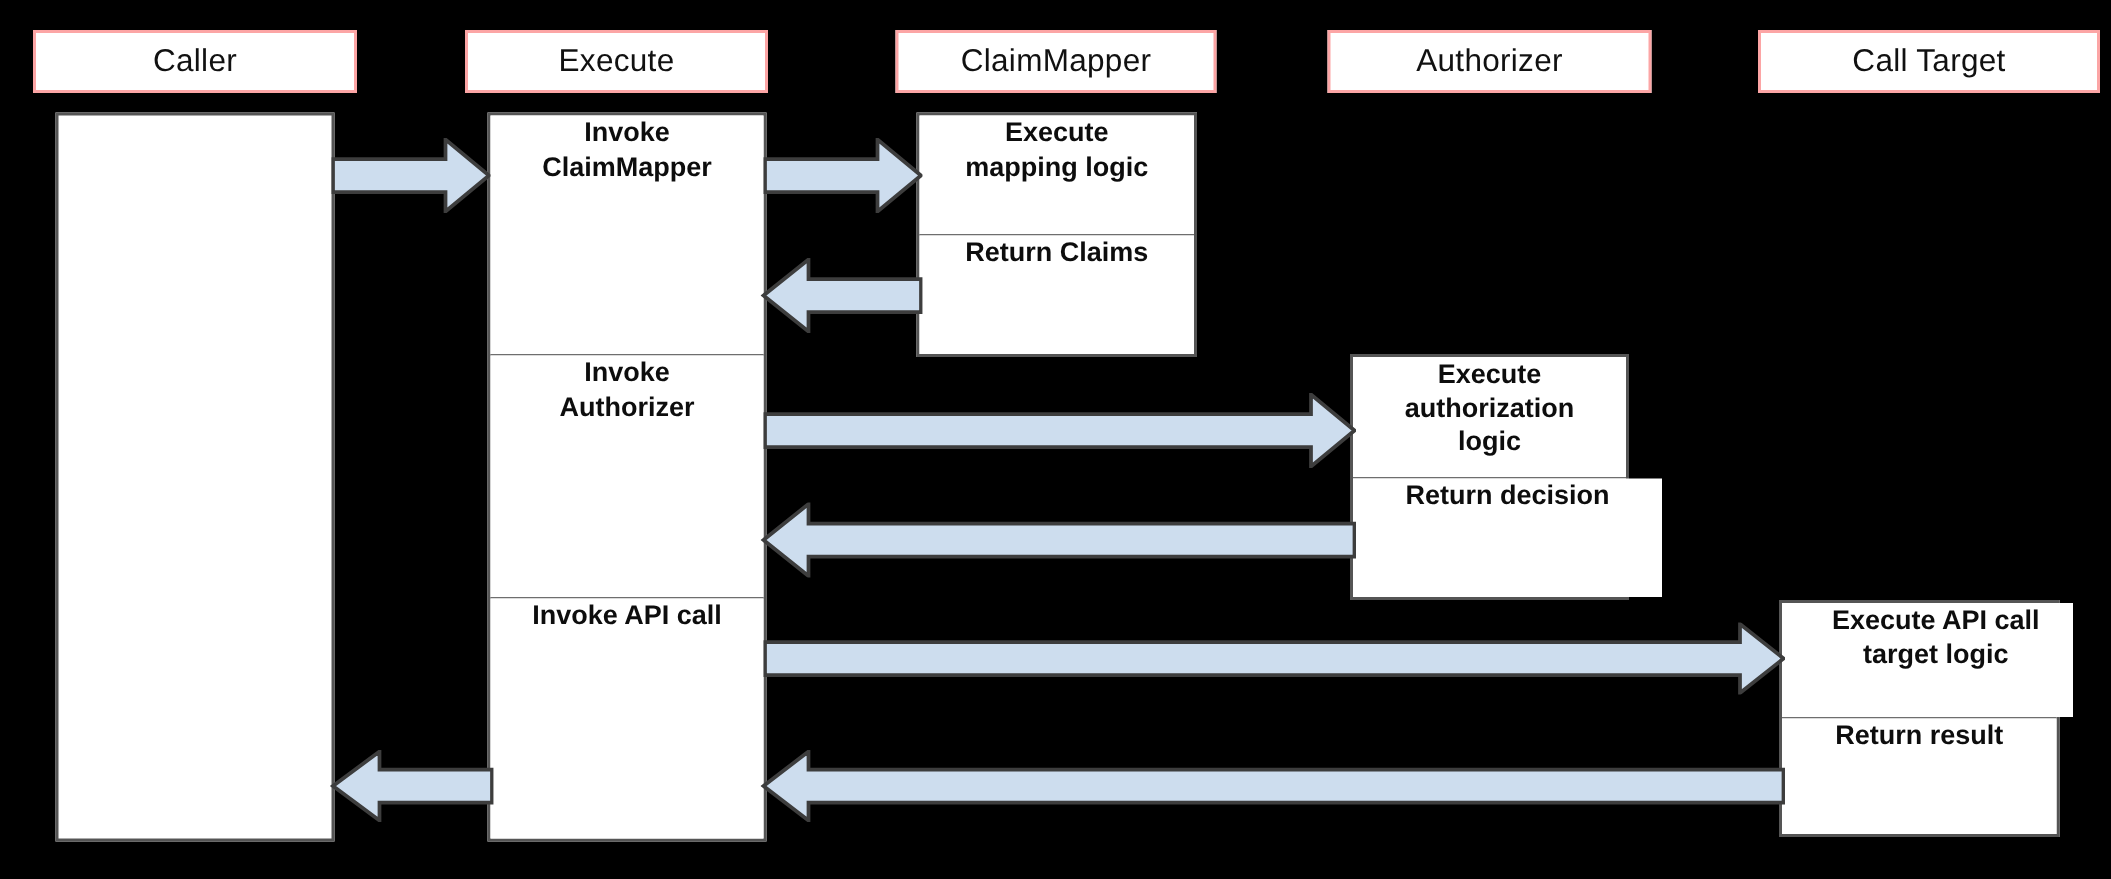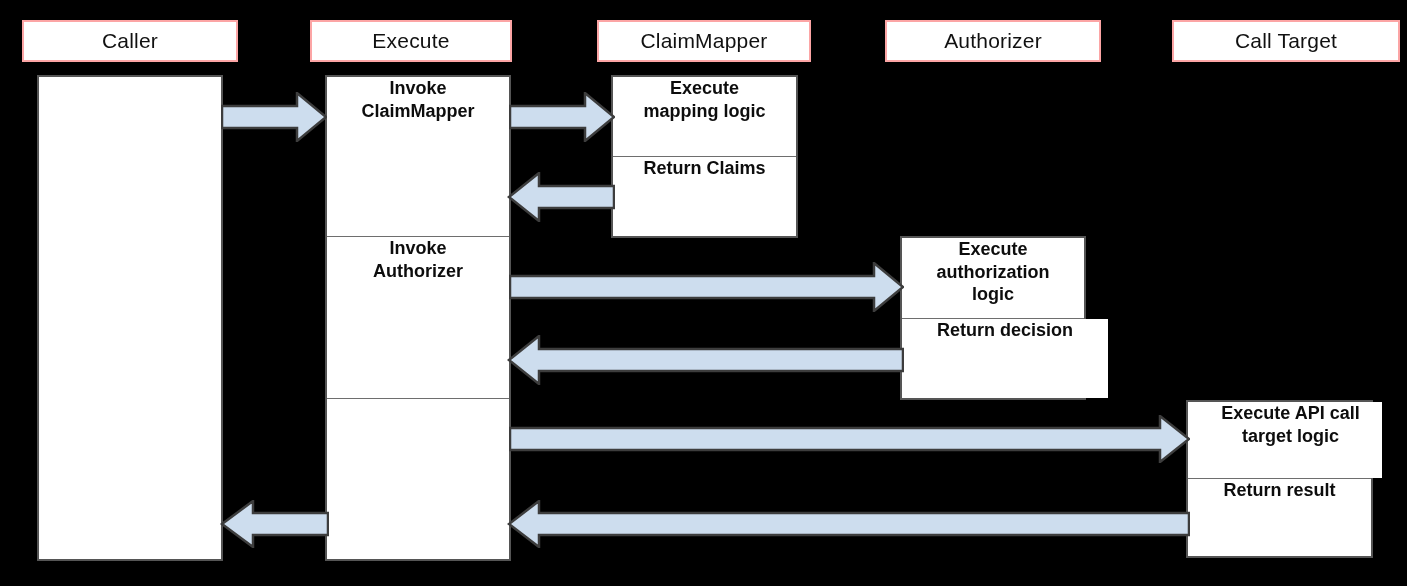--- a/index.html
+++ b/index.html
@@ -93,20 +93,23 @@
   <div class="act-cell" style="left:327px; top:77px; width:182px; height:159px;">
     <span style="white-space:pre-line;">Invoke
 ClaimMapper</span>
   </div>
   <div class="act-divider" style="left:327px; top:236px; width:182px;"></div>
   <div class="act-cell" style="left:327px; top:237px; width:182px; height:161px;">
     <span style="white-space:pre-line;">Invoke
 Authorizer</span>
   </div>
   <div class="act-divider" style="left:327px; top:398px; width:182px;"></div>
+  <div class="act-cell" style="left:327px; top:399px; width:182px; height:160px;">
+    <span style="white-space:pre-line;">Invoke API call</span>
+  </div>
 
   <div class="activation" style="left:611px; top:75px; width:187px; height:163px;"></div>
   <div class="act-cell" style="left:613px; top:77px; width:183px; height:79px;">
     <span style="white-space:pre-line;">Execute
 mapping logic</span>
   </div>
   <div class="act-divider" style="left:613px; top:156px; width:183px;"></div>
   <div class="act-cell" style="left:613px; top:157px; width:183px; height:79px;">
     <span style="white-space:pre-line;">Return Claims</span>
   </div>

